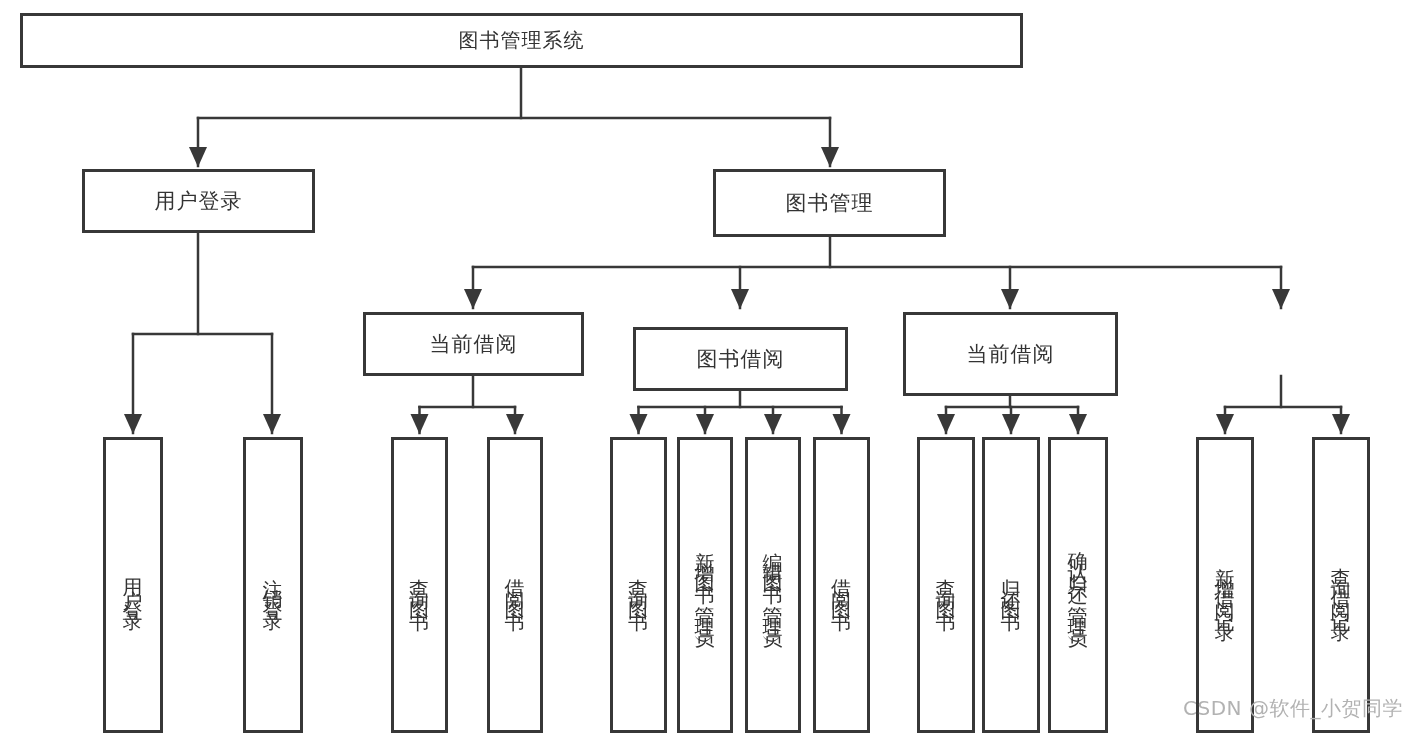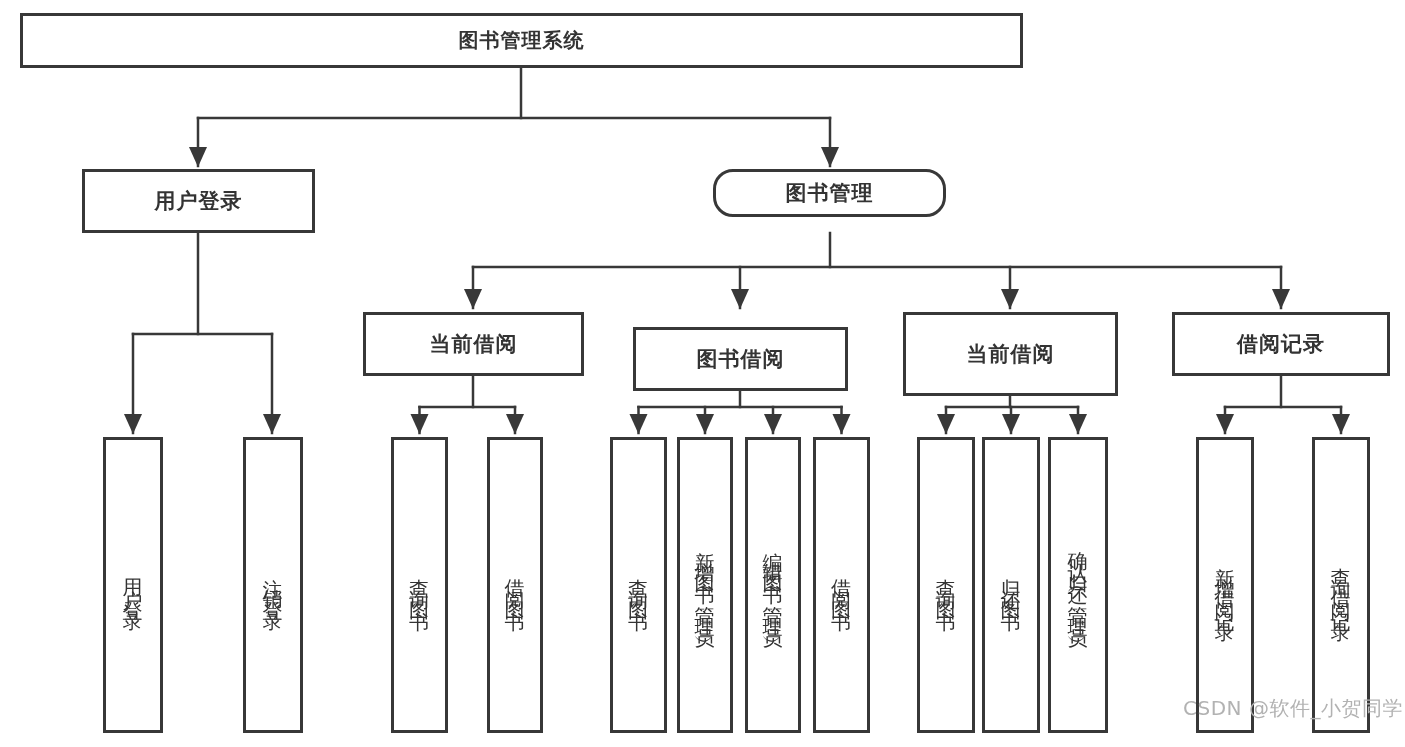--- a/index.html
+++ b/index.html
@@ -16,21 +16,20 @@
   }
   #wires{position:absolute;left:0;top:0;pointer-events:none;}
   .hbox{
     position:absolute;box-sizing:border-box;
     border:3px solid var(--line);
     background:#ffffff;
     display:flex;align-items:center;justify-content:center;
     font-size:21px;color:var(--text);
     letter-spacing:1px;
     z-index:2;
-    font-weight:bold;
   }
   .vbox{
     position:absolute;box-sizing:border-box;
     border:3px solid var(--line);
     background:#ffffff;
     display:flex;align-items:center;justify-content:center;
     font-size:20px;color:var(--text);
     z-index:2;
   }
   .vbox span{
@@ -105,35 +104,32 @@
     </g>
   </svg>
 
   <div class="hbox" style="left:20px;top:13px;width:1003px;height:55px;font-size:20px;">
     <span>图书管理系统</span>
   </div>
 
   <div class="hbox" style="left:82px;top:169px;width:233px;height:64px;">
     <span>用户登录</span>
   </div>
-  <div class="hbox" style="left:713px;top:169px;width:233px;height:48px;border-radius:20px;">
+  <div class="hbox" style="left:713px;top:169px;width:233px;height:68px;">
     <span>图书管理</span>
   </div>
 
   <div class="hbox" style="left:363px;top:312px;width:221px;height:64px;">
     <span>当前借阅</span>
   </div>
   <div class="hbox" style="left:633px;top:327px;width:215px;height:64px;justify-content:center;">
     <span>图书借阅</span>
   </div>
   <div class="hbox" style="left:903px;top:312px;width:215px;height:84px;">
     <span>当前借阅</span>
-  </div>
-  <div class="hbox" style="left:1172px;top:312px;width:218px;height:64px;">
-    <span>借阅记录</span>
   </div>
 
   <div class="vbox" style="left:103px;top:437px;width:60px;height:296px;">
     <span>用户登录</span>
   </div>
   <div class="vbox" style="left:243px;top:437px;width:60px;height:296px;">
     <span>注销登录</span>
   </div>
 
   <div class="vbox" style="left:391px;top:437px;width:57px;height:296px;">

